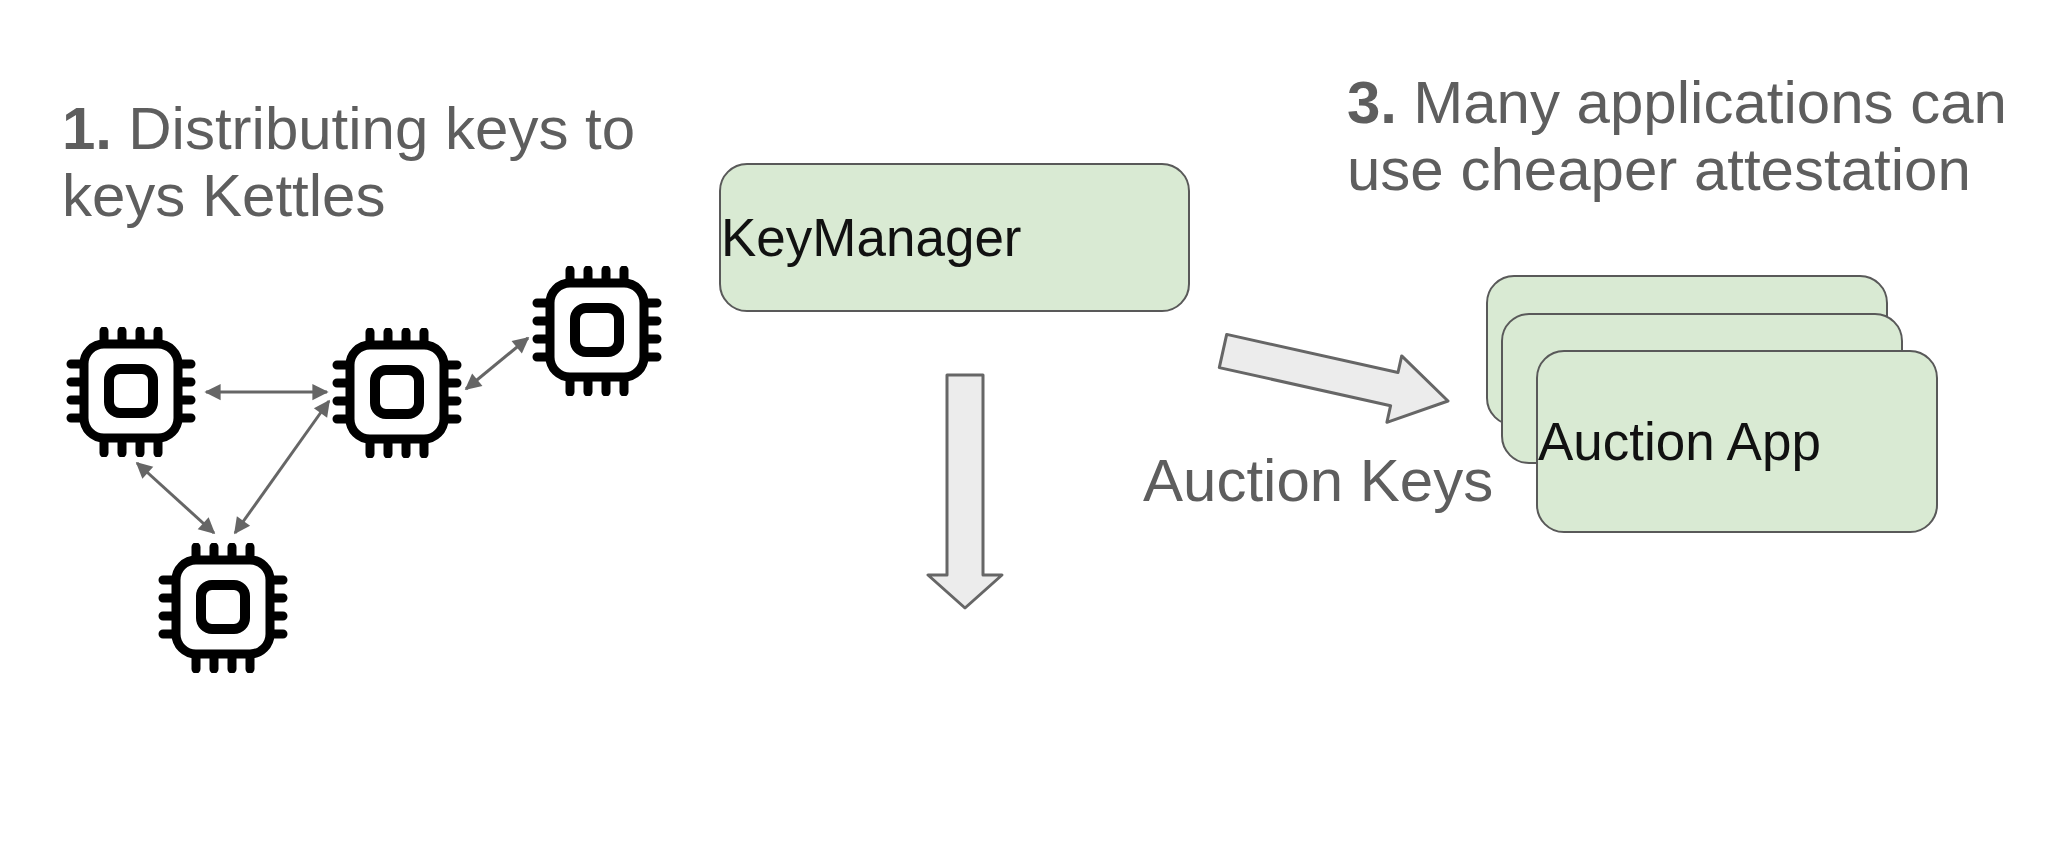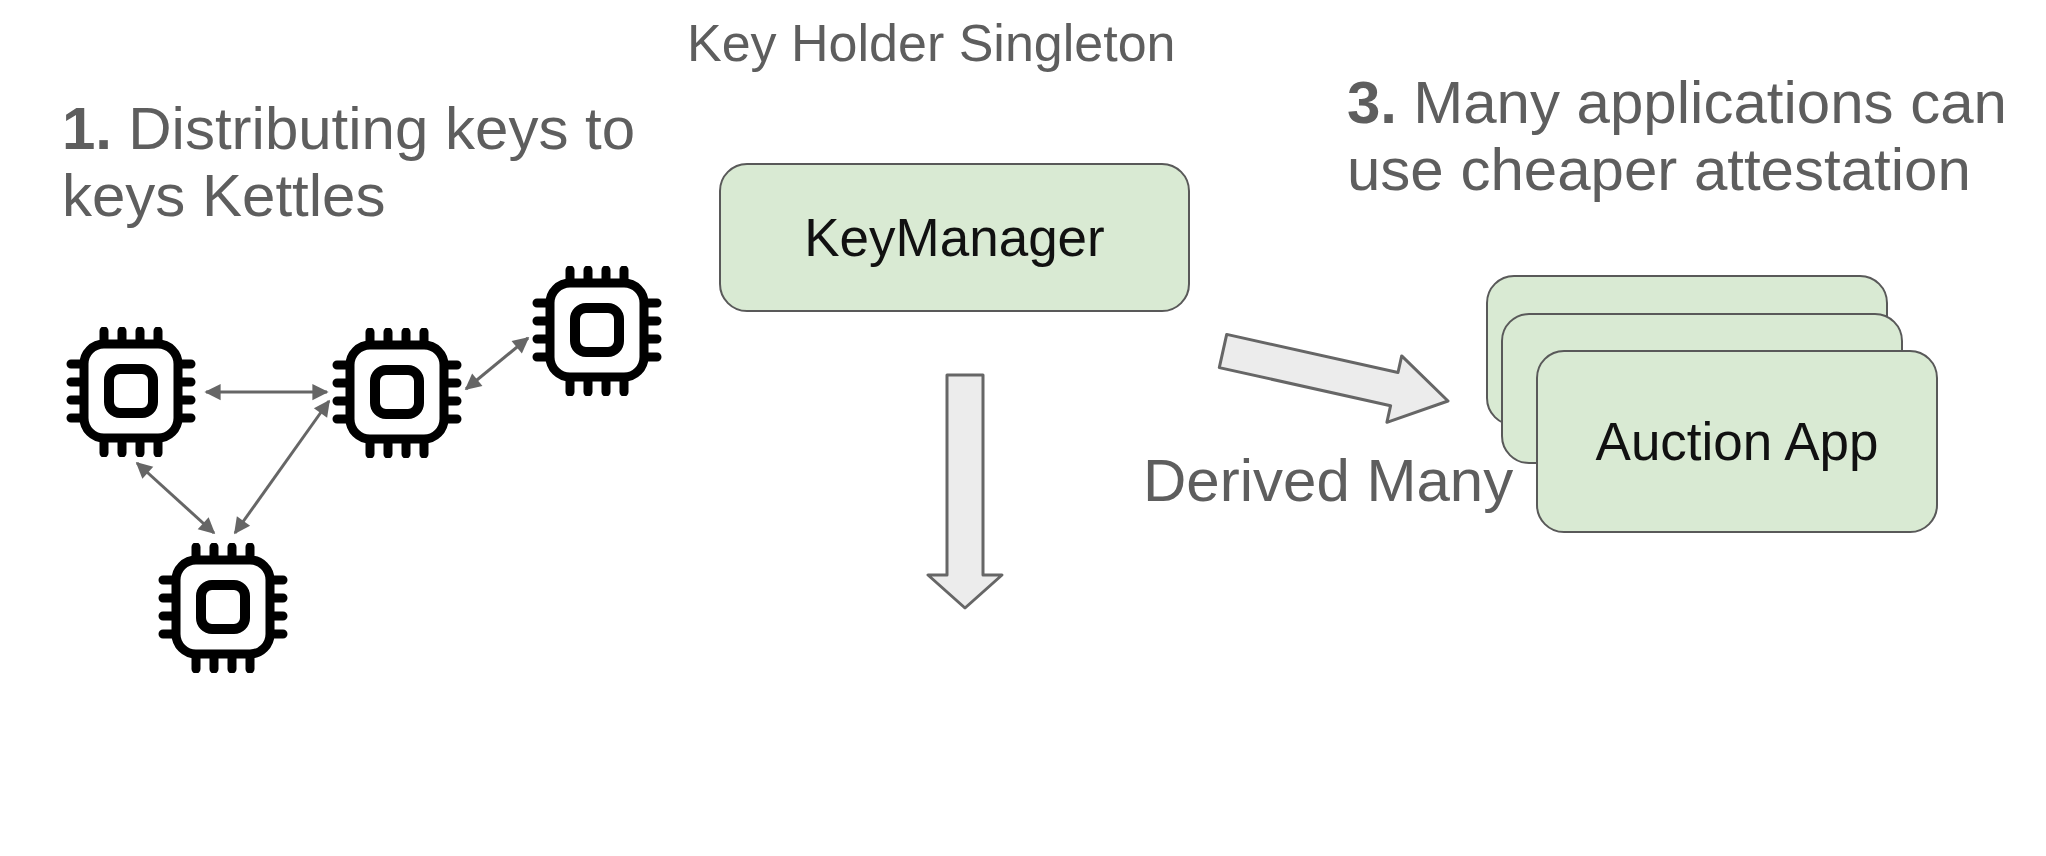--- a/index.html
+++ b/index.html
@@ -18,21 +18,21 @@
     white-space:nowrap;
   }
   .note .nn{font-weight:700;margin-right:0.27em;}
   .title{font-size:52px;line-height:60px;}
   .node{
     position:absolute;
     background:var(--node-fill,#d9ead3);
     border:2.5px solid var(--node-stroke,#595959);
     border-radius:28px;
     box-sizing:border-box;
-    display:flex;align-items:center;justify-content:center;
+    display:flex;align-items:center;justify-content:flex-start;
   }
   .node-label{
     color:var(--label-black,#111);
     font-size:53px;
     white-space:nowrap;
   }
   svg.net{position:absolute;left:0;top:0;}
   .chip-outline{stroke:var(--chip,#000);fill:#fff;}
   .chip-pins{stroke:var(--chip,#000);fill:none;stroke-linecap:round;}
   .connector{stroke:var(--connector,#666);stroke-width:3;fill:none;}
@@ -42,34 +42,33 @@
     stroke:var(--block-arrow-stroke,#666);
     stroke-width:3;
     stroke-linejoin:round;
   }
 </style>
 </head>
 <body>
 
 <div class="canvas" style="--node-fill: #d9ead3; --node-stroke: #595959; --block-arrow-fill: #ececec; --block-arrow-stroke: #666666; --connector: #666666; --text-gray: #5e5e5e; --label-black: #111111; --chip: #000000; --background: #ffffff;">
 
-  <div class="abs gray-text title" style="left:687px;top:13px;">Key Holder Singleton</div>
 
   <div class="abs gray-text note" style="left:62px;top:95px;">
     <div><b class="nn">1.</b><span>Distributing keys to</span></div>
     <div>keys Kettles</div>
   </div>
 
   <div class="abs gray-text note" style="left:1347px;top:69px;">
     <div><b class="nn">3.</b><span>Many applications can</span></div>
     <div>use cheaper attestation</div>
   </div>
 
 
-  <div class="abs gray-text" style="left:1143px;top:447px;">Derived Many</div>
+  <div class="abs gray-text" style="left:1143px;top:447px;">Auction Keys</div>
 
   <div class="node" style="left:719px;top:163px;width:471px;height:149px;">
     <span class="node-label">KeyManager</span>
   </div>
 
   <div>
     <div class="node" style="left:1486px;top:275px;width:402px;height:151px;"></div>
     <div class="node" style="left:1501px;top:313px;width:402px;height:151px;"></div>
     <div class="node" style="left:1516px;top:350px;width:402px;height:183px;margin-left:20px;">
       <span class="node-label">Auction App</span>

